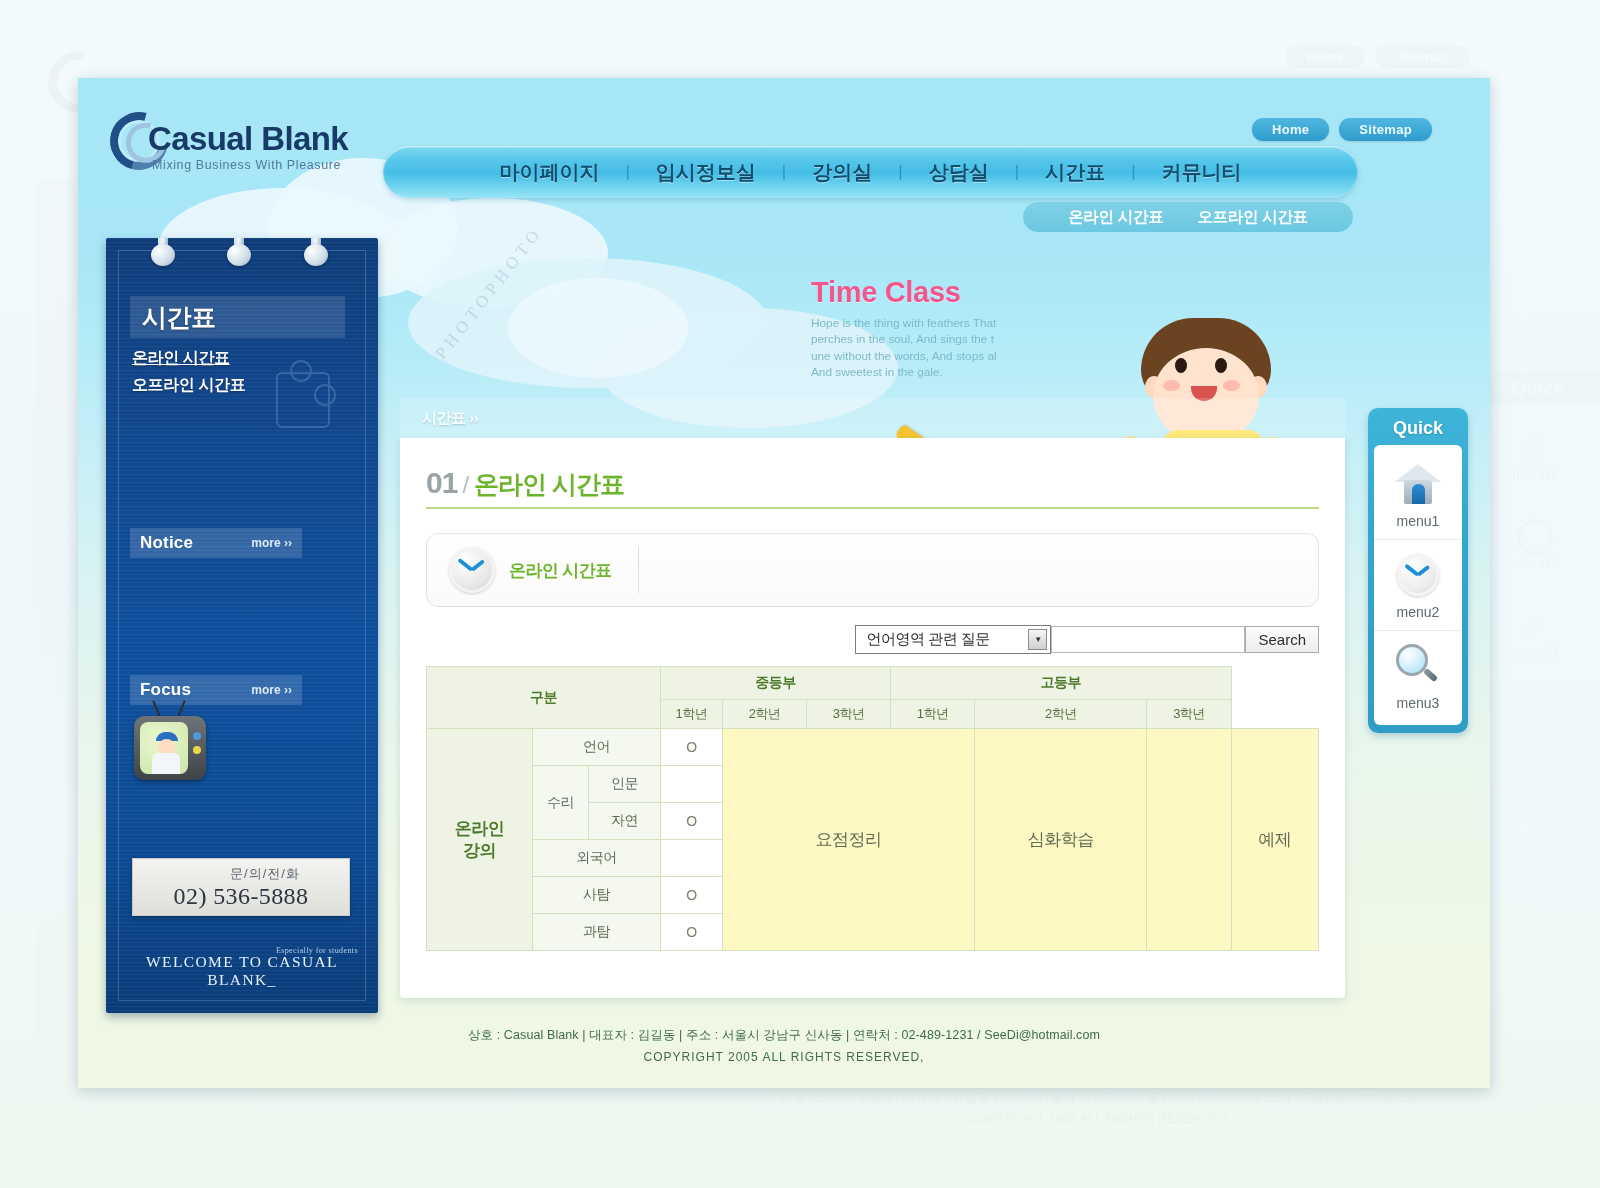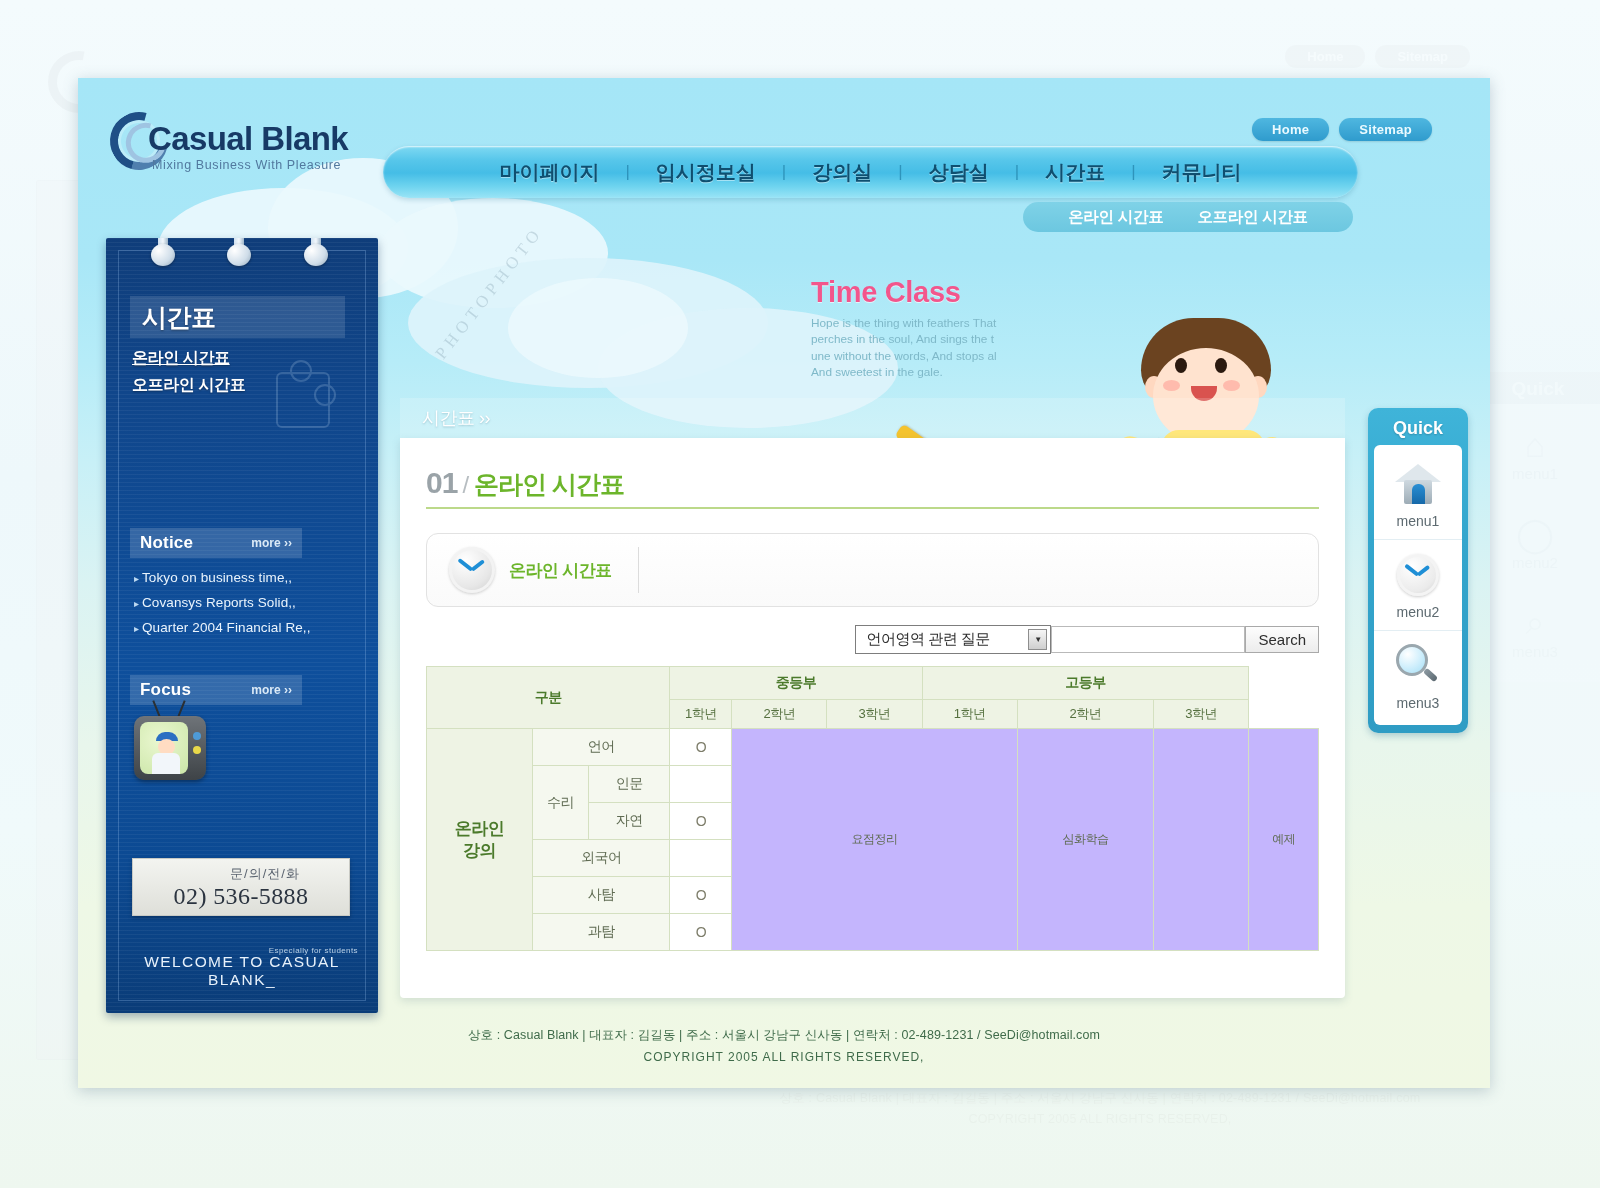--- a/index.html
+++ b/index.html
@@ -244,33 +244,33 @@
     border:1px solid #c9cac4; display:flex; flex-direction:column;
     align-items:center; justify-content:center;
     box-shadow: 0 2px 4px rgba(0,0,0,.25);
   }
   .phone-box .lbl { font-size:13px; color:#5b6470; letter-spacing:1px;margin-left:48px; }
   .phone-box .num { font-size:24px; color:#2b3440; letter-spacing:.4px; font-family:"Liberation Serif", serif; }
 
   .sb-welcome {
     position:absolute; left:14px; bottom:24px; width:244px; text-align:center;
     color:#e7f1fb; font-size:15.5px; letter-spacing:1.4px;
-    font-family:Liberation Sans, sans-serif;
+    font-family:Liberation Serif, serif;
   }
   .sb-welcome .tiny { display:block; font-size:8px; letter-spacing:.4px; color:#b9d0e6;
      text-align:right; padding-right:6px; margin-bottom:-2px; }
 
   
   .content {
     position:absolute; left:322px; top:320px; width:945px; height:600px;
   }
   .content-head {
     height:40px; background: rgba(255,255,255,.18);
     display:flex; align-items:center; padding-left:22px;
-    color:#ffffff; font-size:18px; font-weight:normal; letter-spacing:-.5px;
+    color:#ffffff; font-size:15px; font-weight:bold; letter-spacing:-.5px;
     text-shadow:0 1px 2px rgba(70,120,140,.35);
   }
   .content-body {
     background:#ffffff; height:560px; border-radius:0 0 4px 4px;
     box-shadow: 0 3px 8px rgba(70,110,120,.18);
     padding: 28px 26px;
     position:relative;
   }
   .sec-title { display:flex; align-items:baseline; gap:2px; padding-bottom:6px;
      border-bottom:2px solid #bcd98a; width: 100%; }
@@ -310,21 +310,21 @@
   table.grid th, table.grid td {
     border:1px solid #d4e0c0; font-size:14px; color:#5f6b52; text-align:center;
     letter-spacing:-.5px; font-weight:normal;
   }
   table.grid th { background:#eef3e4; color:#4b7a2b; font-weight:bold; padding:7px 0; }
   table.grid th.sub { font-weight:normal; color:#55703f; font-size:13px; padding:5px 0; }
   table.grid td { background:#fbfcf8; padding:9px 0; }
   table.grid td.rowhead { background:#eef3e4; color:#4b7a2b; font-weight:bold; font-size:17px; line-height:1.25; }
   table.grid td.lbl { background:#f5f8ef; }
   table.grid td.mark { background:#ffffff; width:62px; color:#7d7d6a; }
-  table.grid td.span { background:#c4b5fd; color:#5f6b52; font-size:12px; }
+  table.grid td.span { background:#fef9c3; color:#5f6b52; font-size:17px; }
 
   
   .quick {
     position:absolute; right:22px; top:330px; width:100px;
     background: linear-gradient(180deg,#3fb4d9,#34a6cd 40%,#2f9cc4 100%);
     border-radius:10px; padding:6px 6px 8px;
     box-shadow: 0 3px 7px rgba(40,110,140,.3);
   }
   .quick .qhead { color:#ffffff; font-size:18px; font-weight:bold; text-align:center; padding:4px 0 6px;
      text-shadow:0 1px 2px rgba(0,0,0,.2); }
@@ -512,25 +512,20 @@
       <div class="puzzle">
         <div style="left:8px;top:6px;width:54px;height:56px;border-radius:6px;"></div>
         <div style="left:46px;top:18px;width:22px;height:22px;border-radius:50%;"></div>
         <div style="left:22px;top:-6px;width:22px;height:22px;border-radius:50%;"></div>
       </div>
 
       <div class="sb-head notice-head">
         <span class="h">Notice</span>
         <span class="m">more ››</span>
       </div>
-      <ul class="notice-list">
-        <li>Tokyo on business time,,</li>
-        <li>Covansys Reports Solid,,</li>
-        <li>Quarter 2004 Financial Re,,</li>
-      </ul>
 
       <div class="sb-head focus-head">
         <span class="h">Focus</span>
         <span class="m">more ››</span>
       </div>
       <div class="focus-box">
         <div class="tvbox">
           <div class="ant l"></div>
             <div class="ant r"></div>
           <div class="tvshell"></div>

